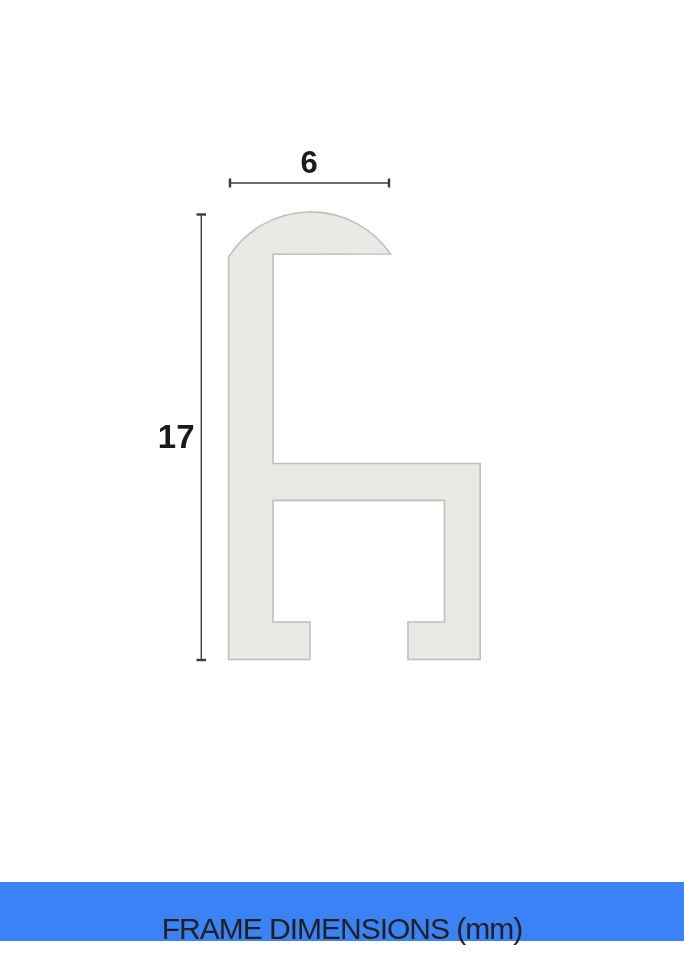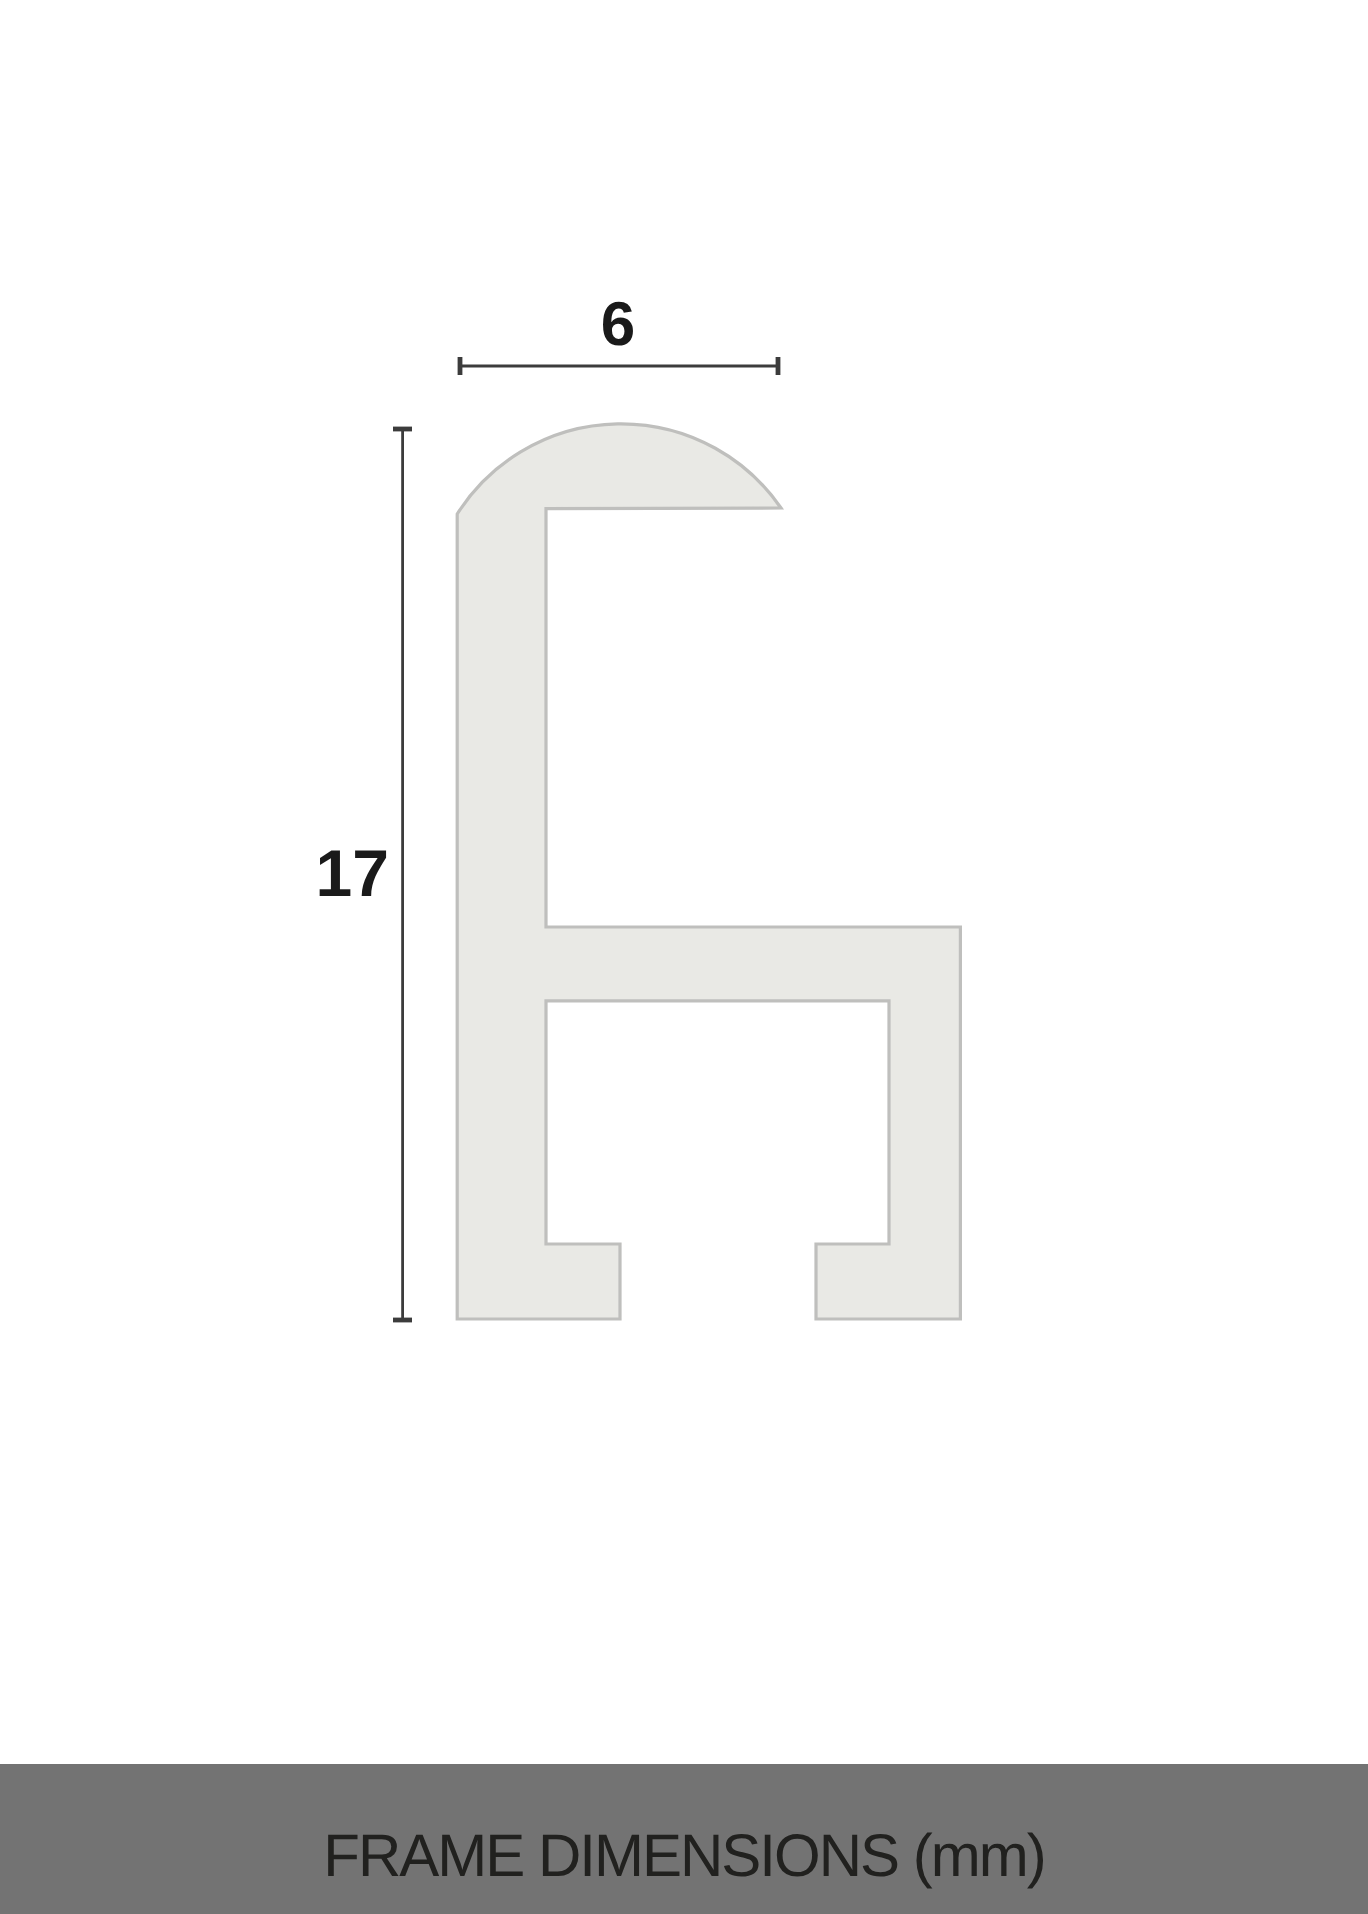--- a/index.html
+++ b/index.html
@@ -1,18 +1,18 @@
 <!DOCTYPE html>
 <html><head>
 <meta charset="utf-8">
 <style>
   html,body{margin:0;padding:0;}
   body{width:684px;height:957px;background:#ffffff;font-family:"Liberation Sans",sans-serif;overflow:hidden;position:relative;}
   .stage{position:absolute;left:0;top:0;width:684px;height:957px;}
-  .footer{position:absolute;left:0;top:882px;width:684px;height:75px;background:#737373;}
+  .footer{position:absolute;left:0;top:882px;width:684px;height:59px;background:#3b82f6;}
   .footer span{position:absolute;left:0;top:0;width:684px;text-align:center;font-size:30px;letter-spacing:-1px;color:#21211f;line-height:93px;}
 </style>
 </head>
 <body>
 
 <div class="stage">
 <svg width="684" height="957" viewBox="0 0 684 957" xmlns="http://www.w3.org/2000/svg">
 
   <path d="M 228.6 659.5
            L 228.6 257

